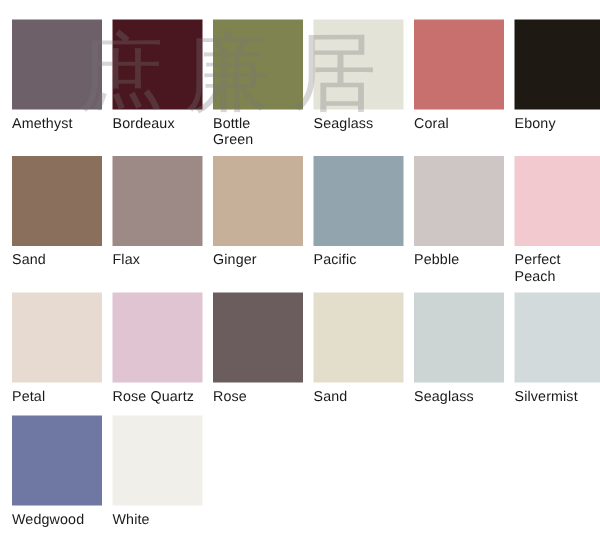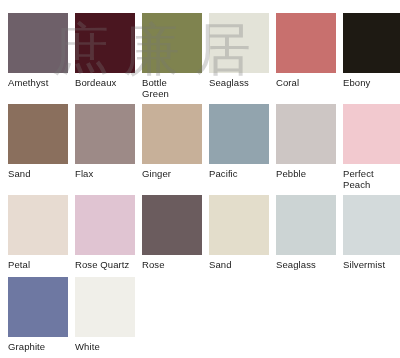--- a/index.html
+++ b/index.html
@@ -148,21 +148,21 @@
     <div class="swatch-cell">
       <div class="swatch-chip" style="background: rgb(204, 212, 212);"></div>
       <div class="swatch-label">Seaglass</div>
     </div>
     <div class="swatch-cell">
       <div class="swatch-chip" style="background: rgb(211, 218, 219);"></div>
       <div class="swatch-label">Silvermist</div>
     </div>
     <div class="swatch-cell">
       <div class="swatch-chip" style="background: rgb(110, 120, 162);"></div>
-      <div class="swatch-label">Graphite</div>
+      <div class="swatch-label">Wedgwood</div>
     </div>
     <div class="swatch-cell">
       <div class="swatch-chip" style="background: rgb(240, 239, 233);"></div>
       <div class="swatch-label">White</div>
     </div>
   </div>
 
 <div id="watermark">
   <div class="wm-text">庶廉居</div>
 </div>

